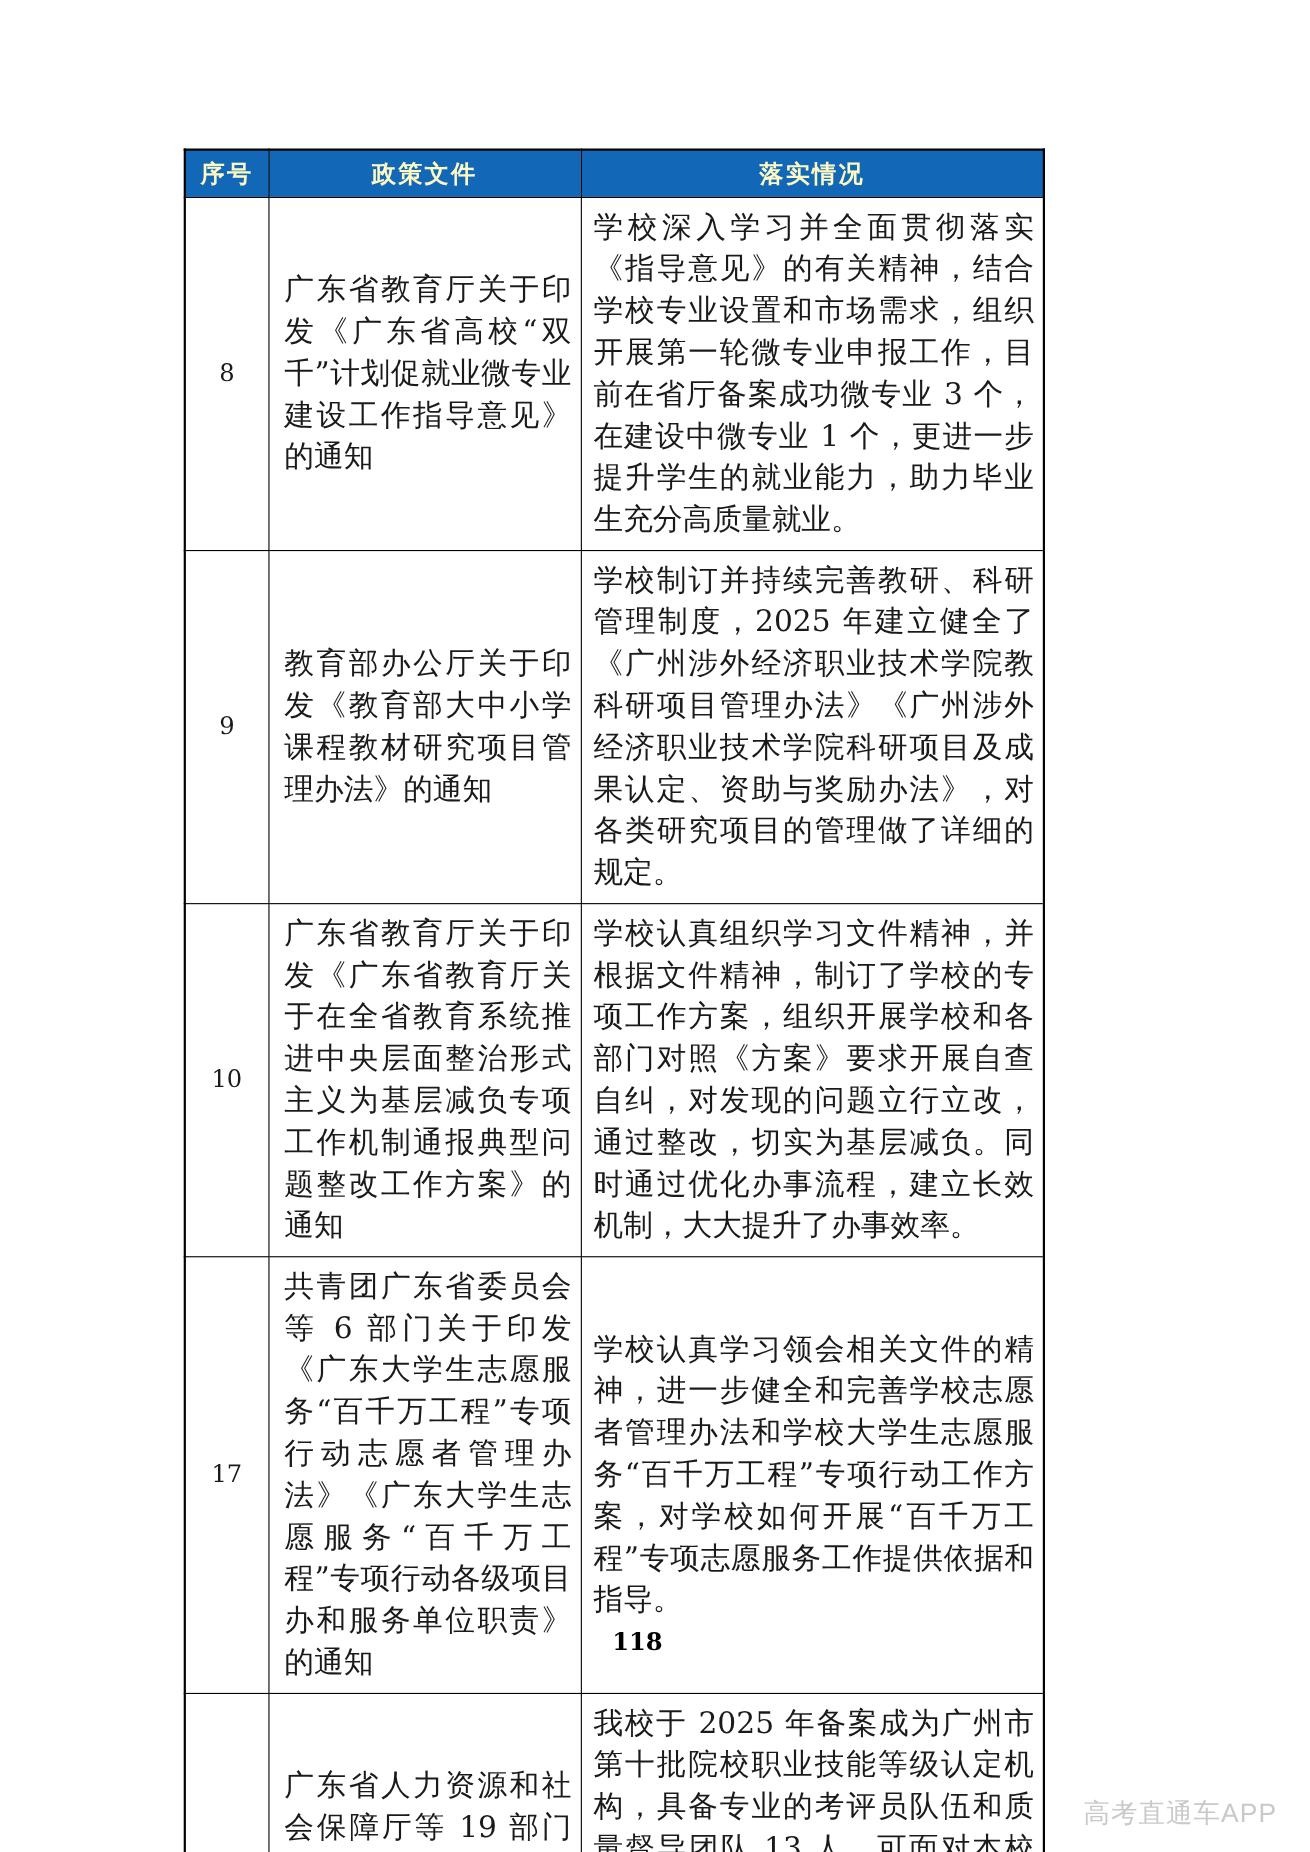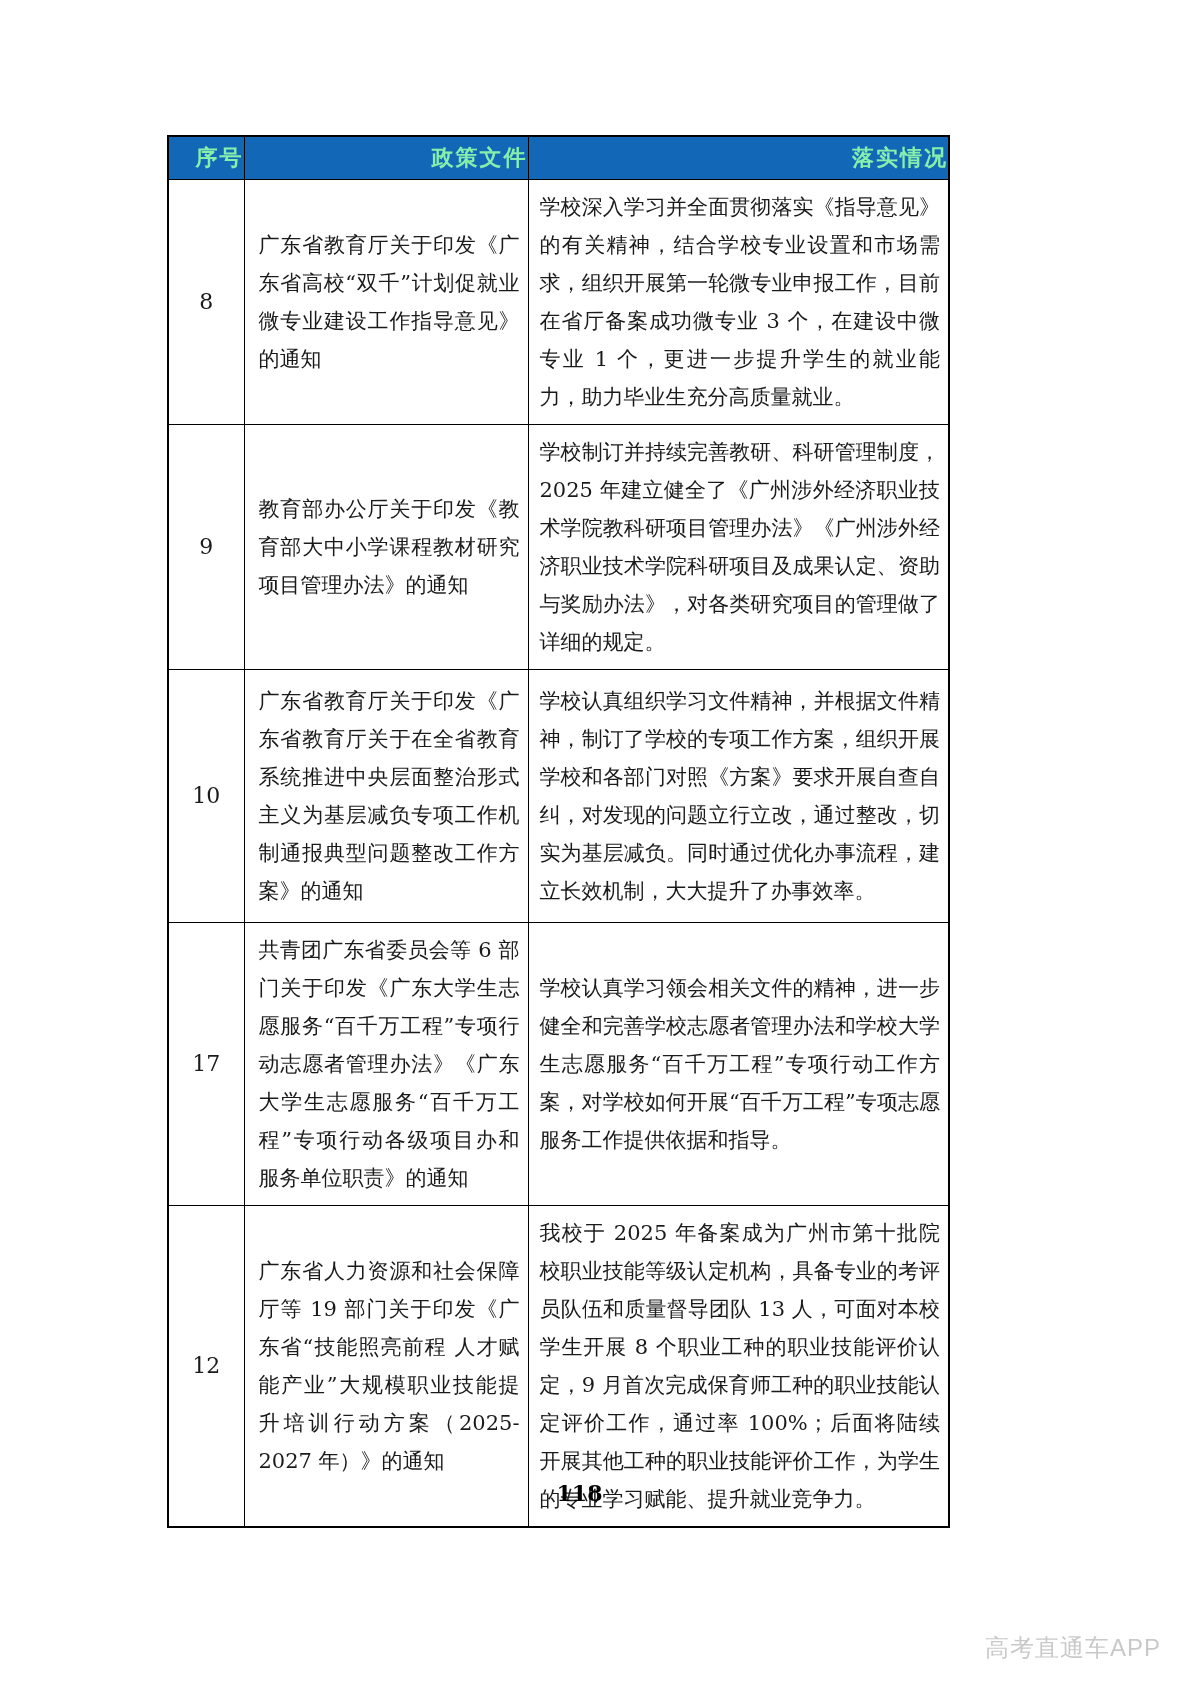--- a/index.html
+++ b/index.html
@@ -30,28 +30,28 @@
     vertical-align: middle;
   }
   th.col-no   { width: 76px; }
   th.col-policy { width: 284px; }
   th.col-status { width: 421px; margin-top: 40px; }
   thead tr {
     height: 43px;
     background: #1268b7;
   }
   thead th {
-    color: #86efac;
+    color: #fef9c3;
     font-size: 22px;
     font-weight: bold;
-    text-align: right;
+    text-align: center;
     letter-spacing: 2px;
   }
   tbody td {
-    font-size: 21px;
+    font-size: 27px;
     line-height: 38px;
   }
   td.cell-no {
     text-align: center;
     font-size: 22px;
   }
   td.cell-policy {
     padding: 8px 8px 8px 14px;
     text-align: justify;
     text-align-last: left;

